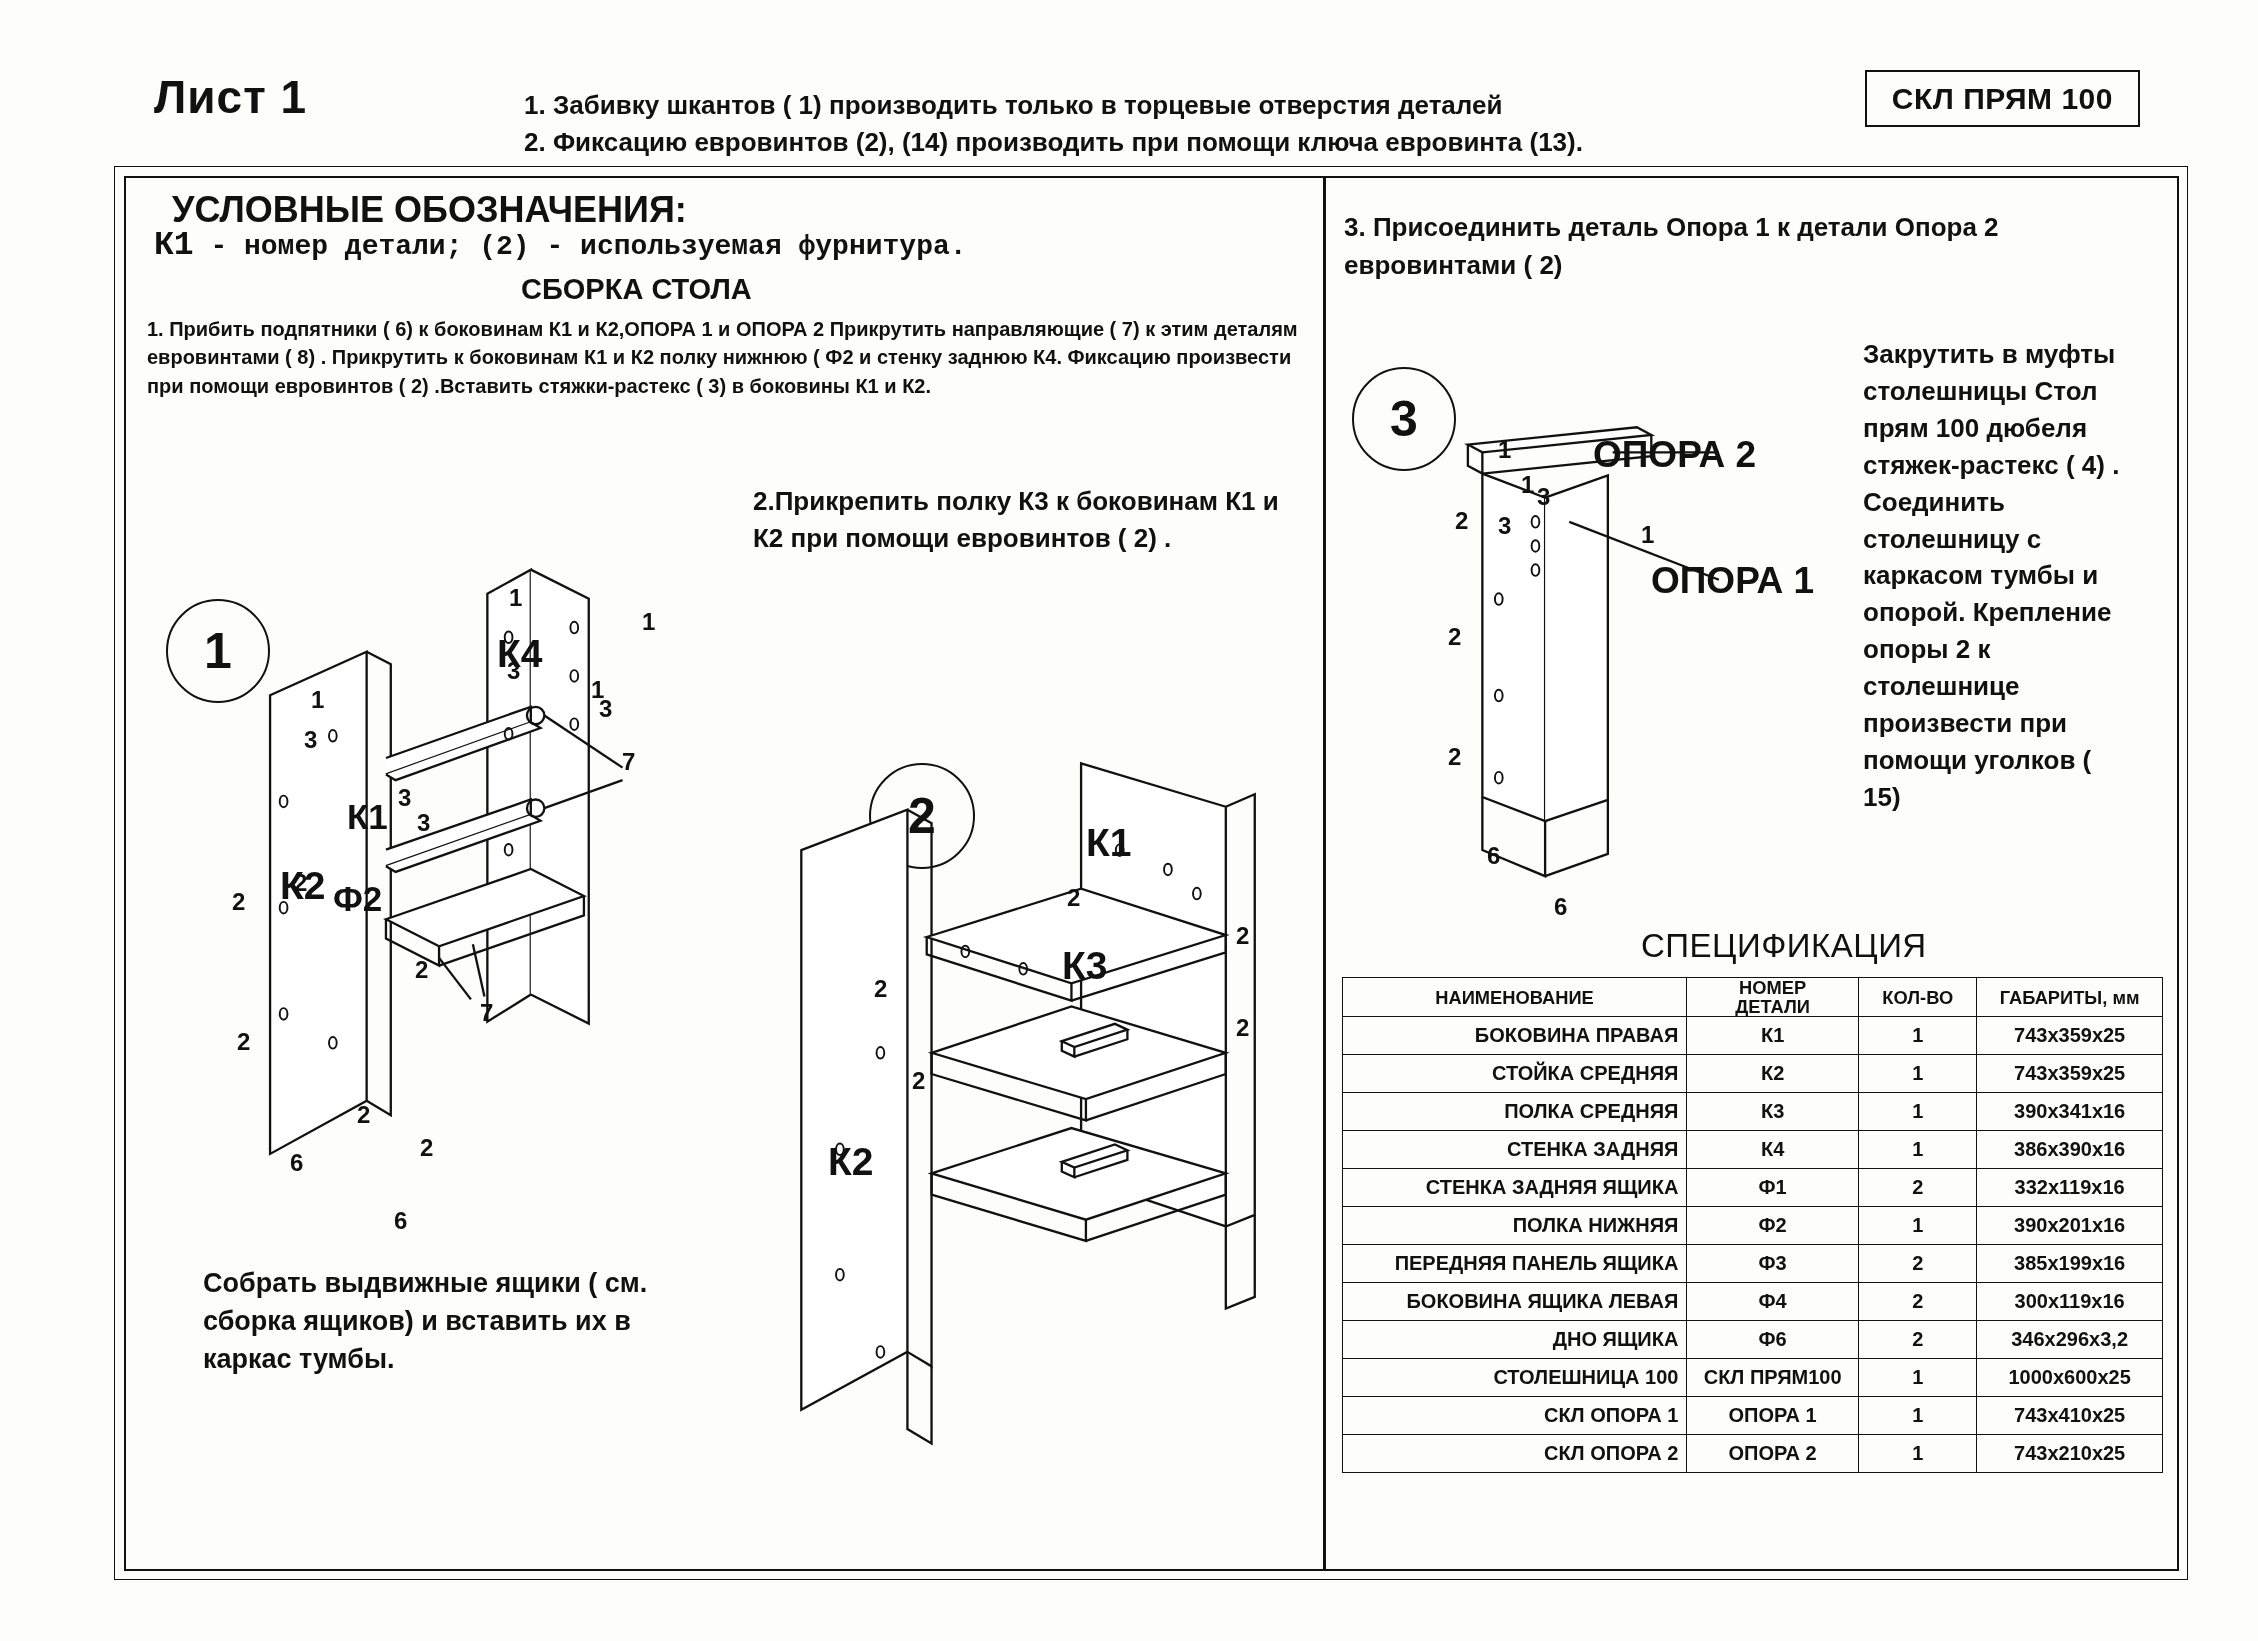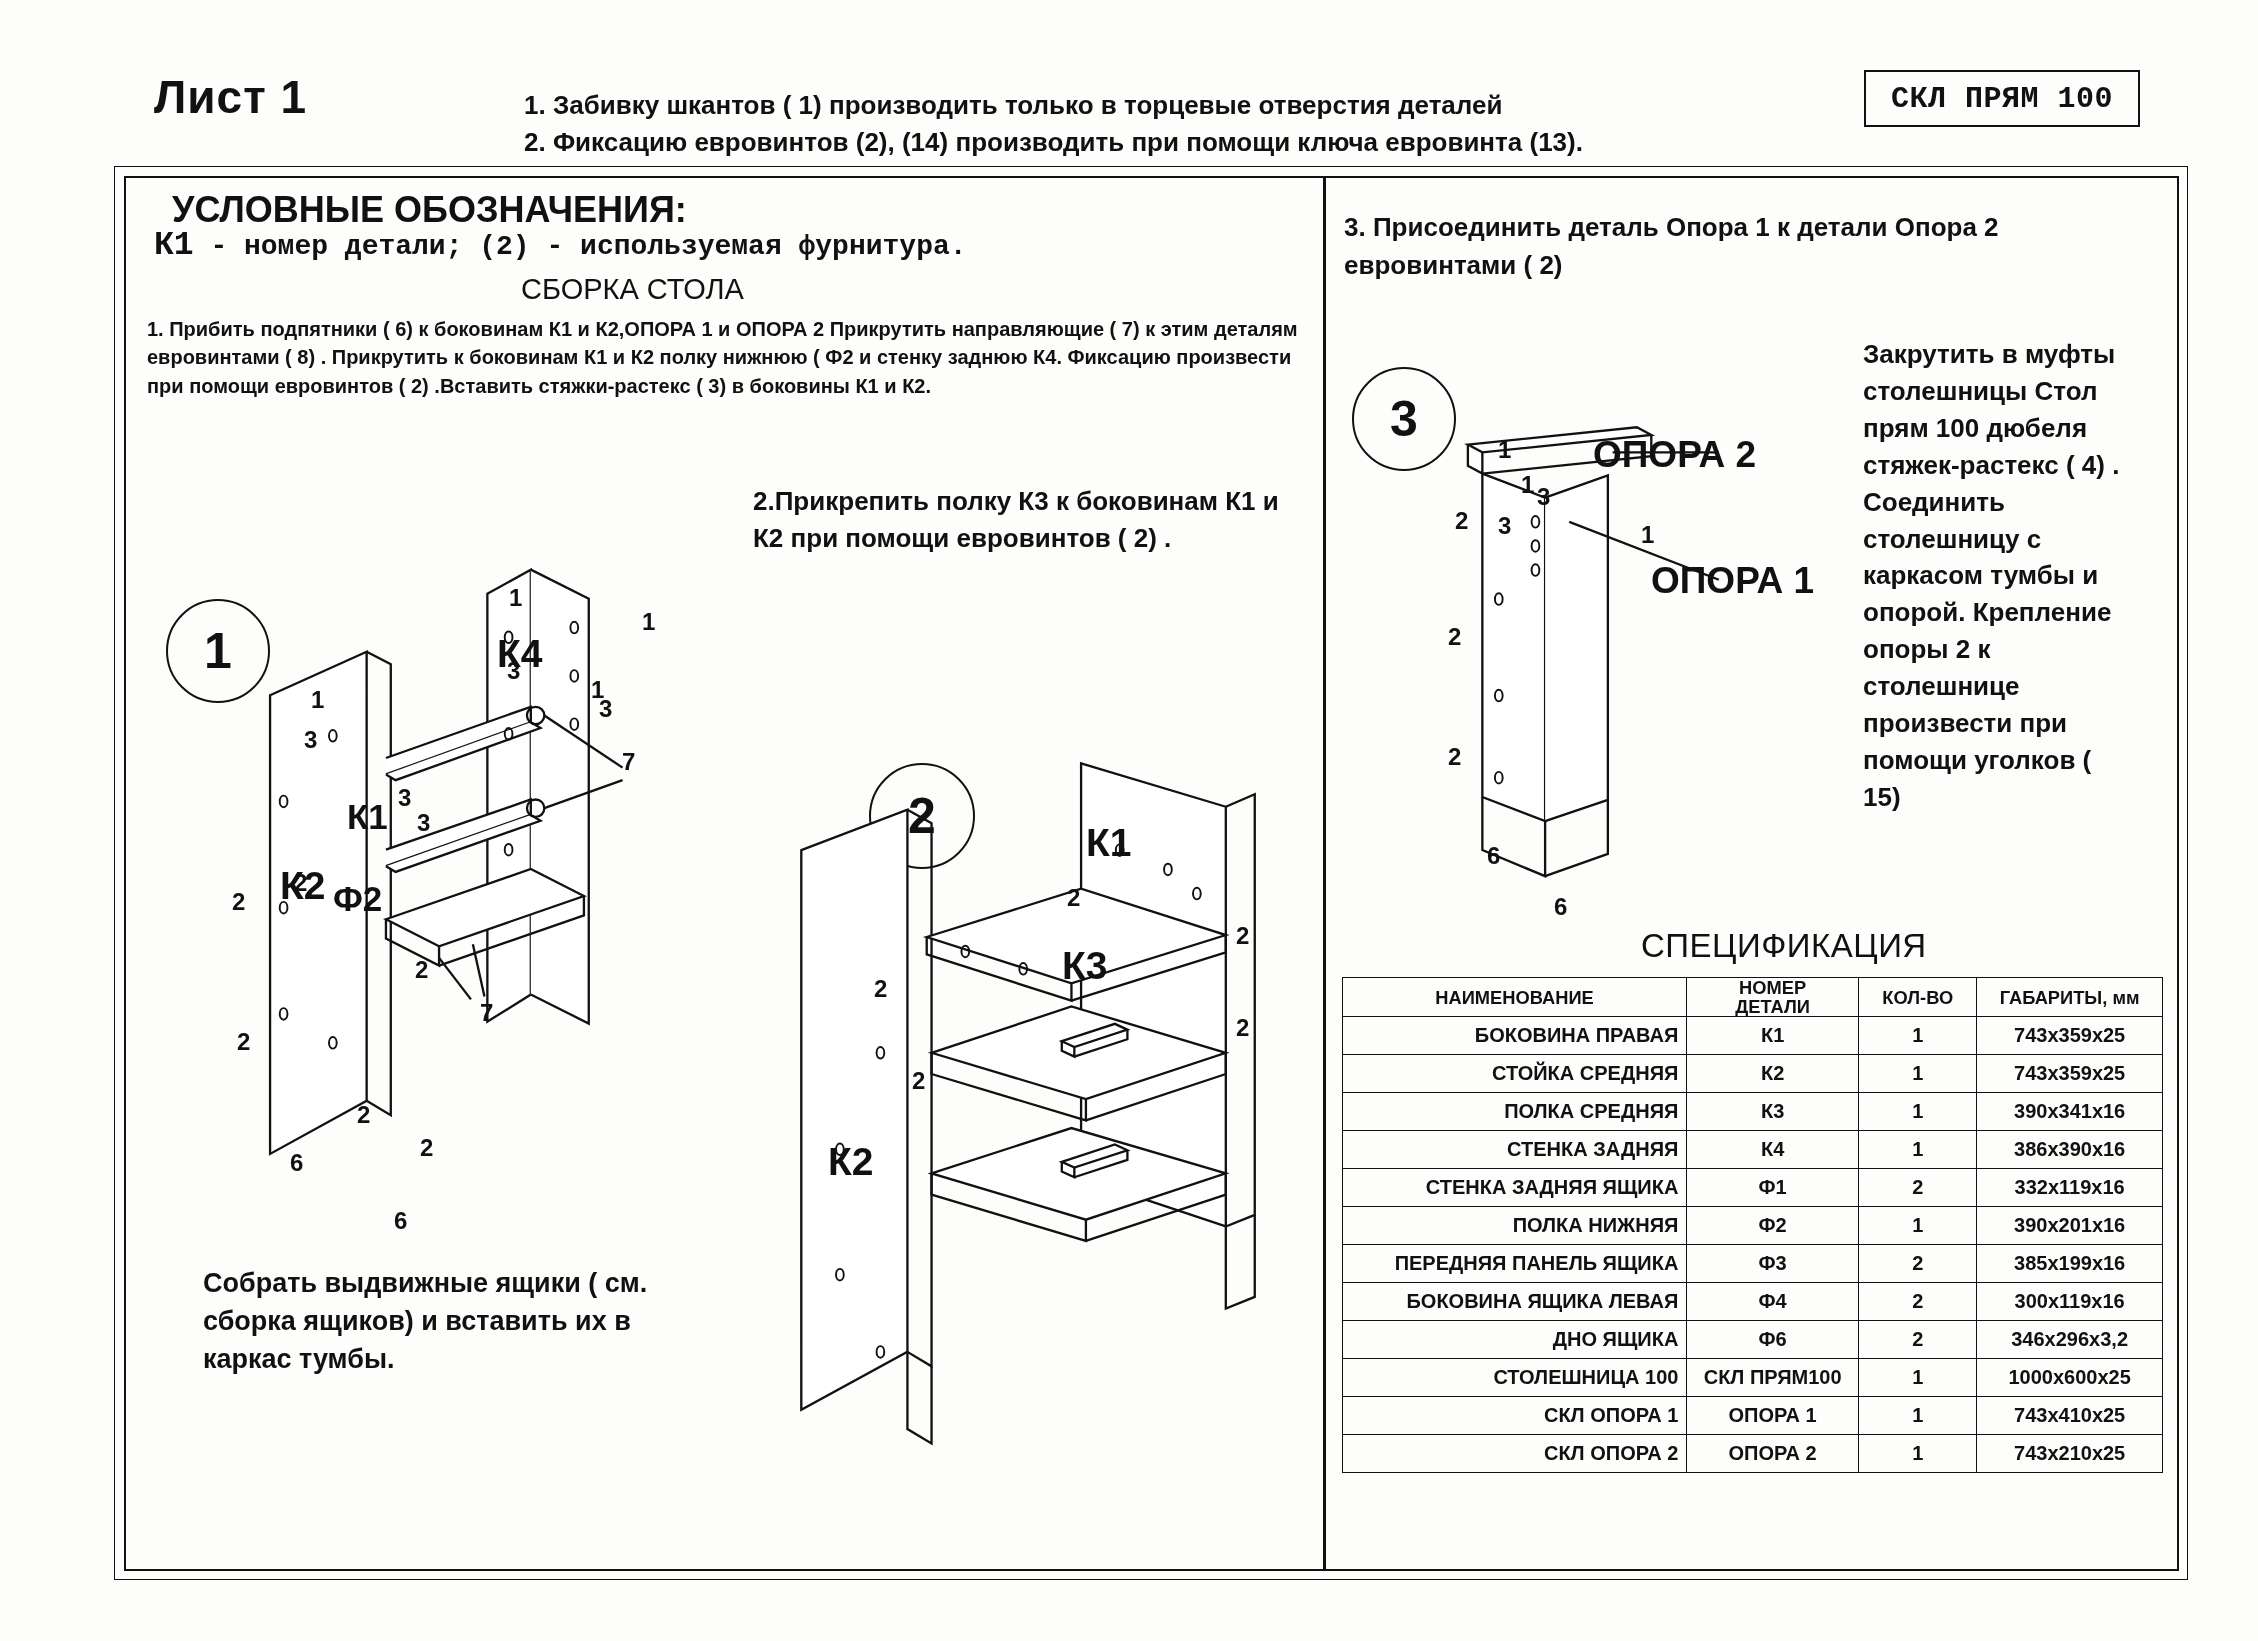--- a/index.html
+++ b/index.html
@@ -39,21 +39,20 @@
   }
   .code-box {
     position: absolute;
     right: 118px;
     top: 70px;
     border: 2.9px solid #111;
     padding: 9.7px 25px;
     font-size: 30px;
     font-weight: bold;
     letter-spacing: 0.5px;
-    font-family: Liberation Mono, monospace;
   }
   
   .frame {
     position: absolute;
     left: 124px;
     top: 176px;
     width: 2055px;
     height: 1395px;
     border: 2.9px solid #111;
     box-sizing: border-box;
@@ -92,21 +91,21 @@
     font-family: Liberation Mono, monospace;
   }
   .legend-line .big {
     font-size: 33px;
   }
   .assembly-title {
     position: absolute;
     left: 521px;
     top: 273px;
     font-size: 29px;
-    font-weight: normal;
+    font-weight: bold;
   }
   .left-para {
     position: absolute;
     left: 147px;
     top: 315px;
     width: 1159px;
     font-size: 20px;
     line-height: 1.42;
     font-weight: bold;
   }

